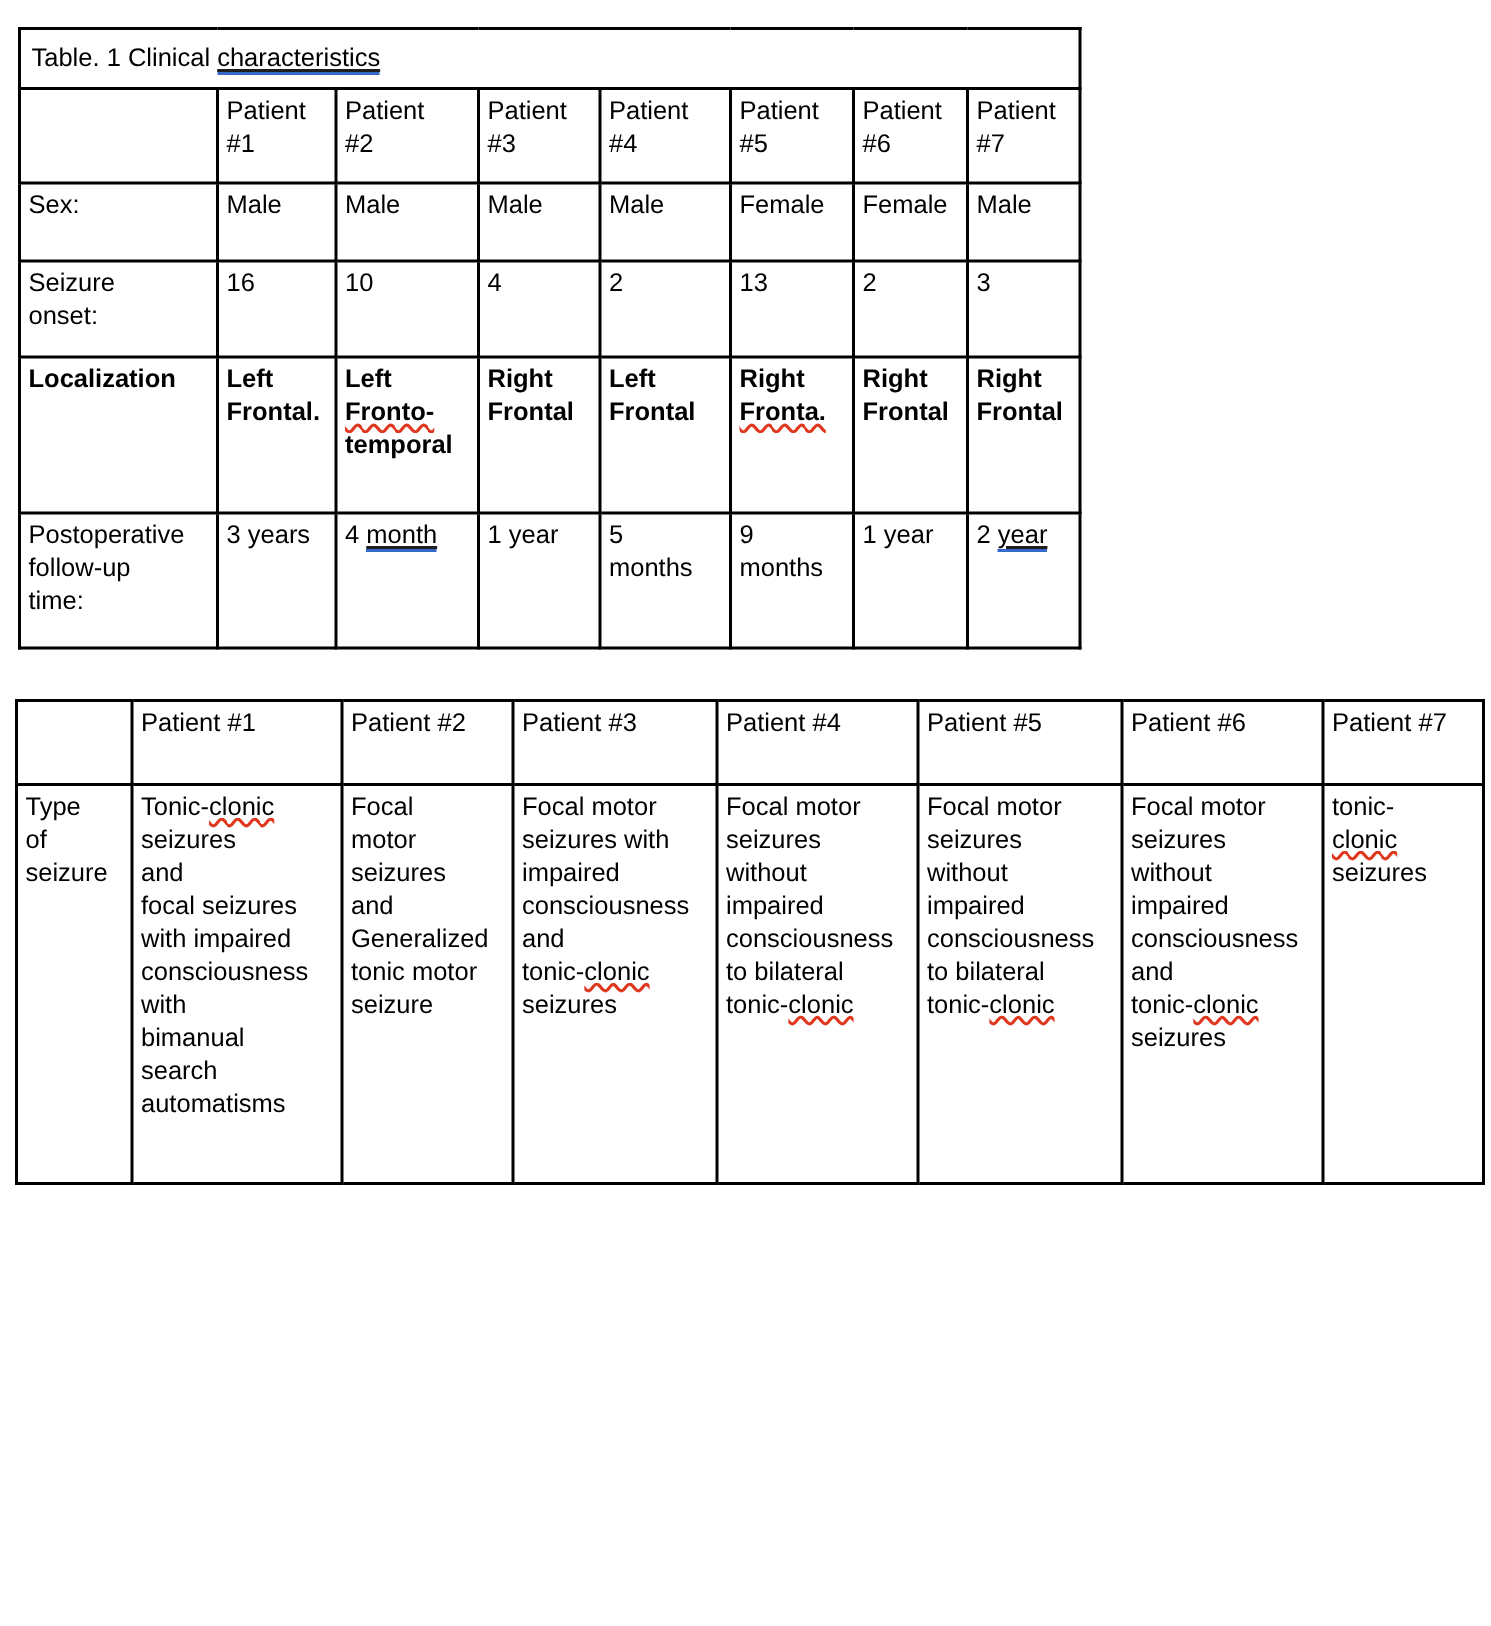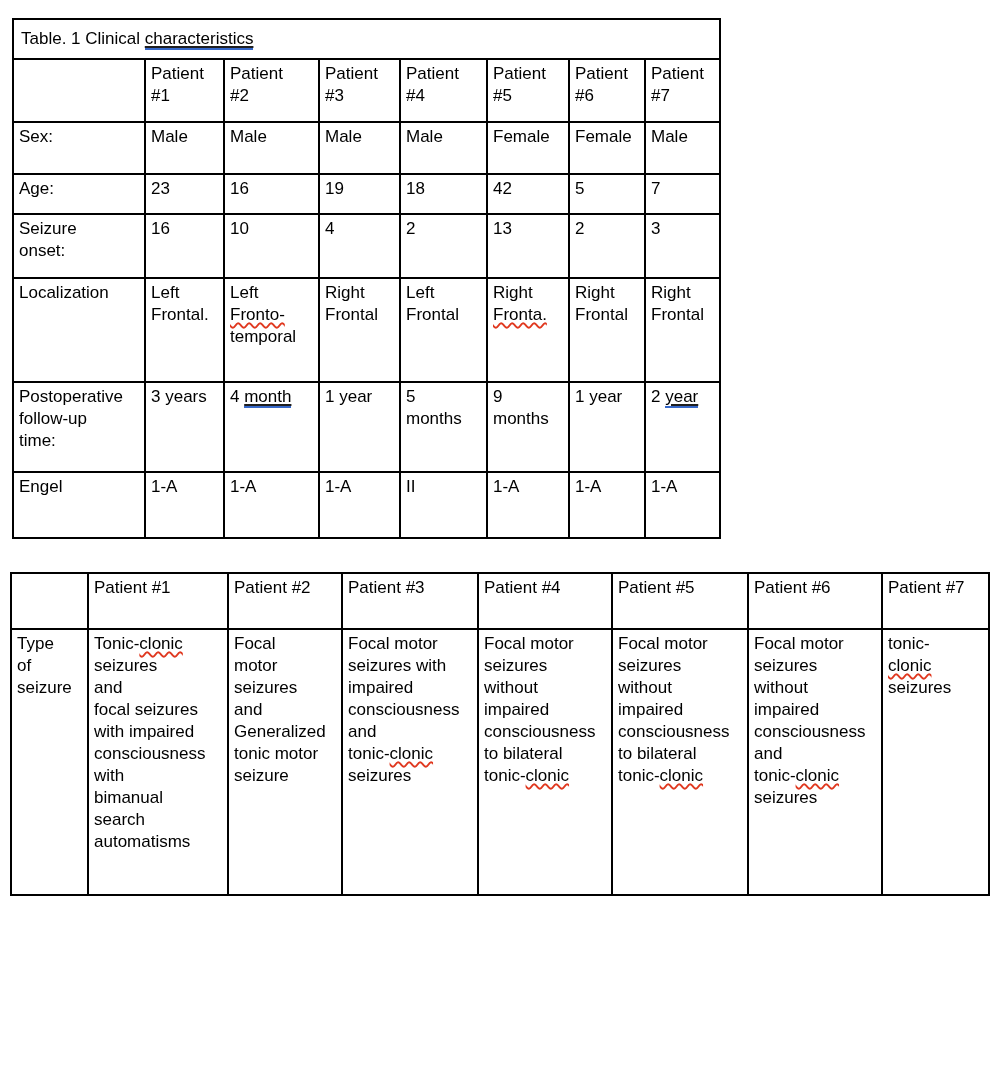--- a/index.html
+++ b/index.html
@@ -90,42 +90,32 @@
         <tr style="height: 52px; padding-left: 31px;">
           <td>Sex:</td>
           <td><span>Male</span></td>
           <td><span>Male</span></td>
           <td><span>Male</span></td>
           <td><span>Male</span></td>
           <td><span>Female</span></td>
           <td><span>Female</span></td>
           <td><span>Male</span></td>
         </tr>
-        <tr style="height: 40px;">
-          <td>Age:</td>
-          <td><span>23</span></td>
-          <td><span>16</span></td>
-          <td><span>19</span></td>
-          <td><span>18</span></td>
-          <td><span>42</span></td>
-          <td><span>5</span></td>
-          <td><span>7</span></td>
-        </tr>
         <tr style="height: 64px;">
           <td>Seizure
 onset:</td>
           <td><span>16</span></td>
           <td><span>10</span></td>
           <td><span>4</span></td>
           <td><span>2</span></td>
           <td><span>13</span></td>
           <td><span>2</span></td>
           <td><span>3</span></td>
         </tr>
-        <tr style="height: 104px;">
+        <tr style="height: 104px; font-weight: bold;">
           <td>Localization</td>
           <td><span>Left
 Frontal.</span></td>
           <td><span>Left
 </span><span class="spell">Fronto-</span><span>
 temporal</span></td>
           <td><span>Right
 Frontal</span></td>
           <td><span>Left
 Frontal</span></td>
@@ -142,30 +132,20 @@
 time:</td>
           <td><span>3 years</span></td>
           <td><span>4 </span><span class="grammar">month</span></td>
           <td><span>1 year</span></td>
           <td><span>5
 months</span></td>
           <td><span>9
 months</span></td>
           <td><span>1 year</span></td>
           <td><span>2 </span><span class="grammar">year</span></td>
-        </tr>
-        <tr style="height: 66px;">
-          <td>Engel</td>
-          <td><span>1-A</span></td>
-          <td><span>1-A</span></td>
-          <td><span>1-A</span></td>
-          <td><span>II</span></td>
-          <td><span>1-A</span></td>
-          <td><span>1-A</span></td>
-          <td><span>1-A</span></td>
         </tr>
       </tbody>
   </table>
 
   <table class="t2">
     <colgroup>
       <col style="width:77px">
         <col style="width:140px">
         <col style="width:114px">
         <col style="width:136px">

